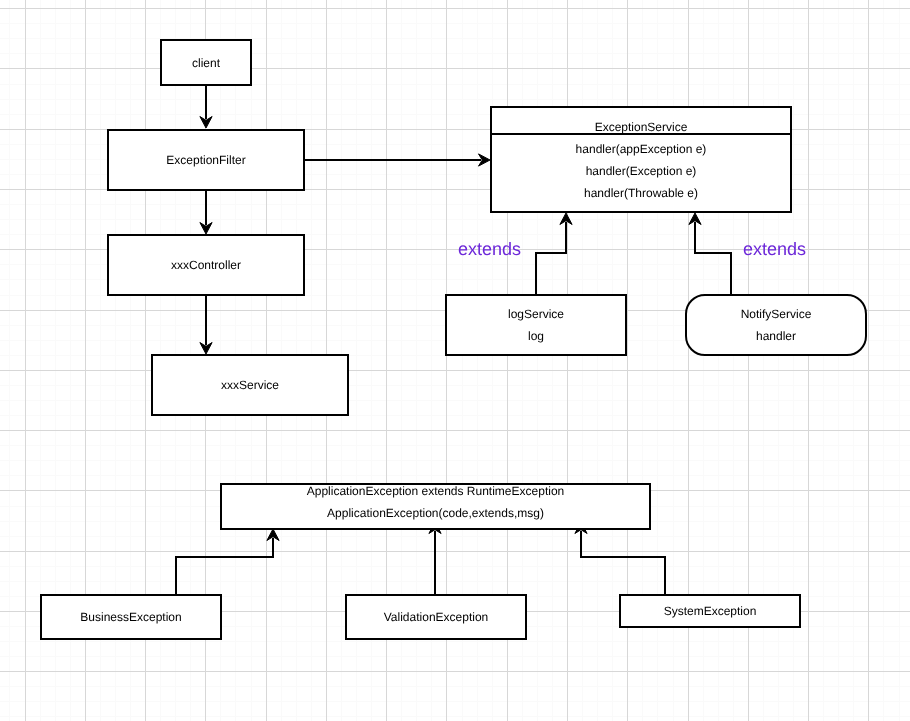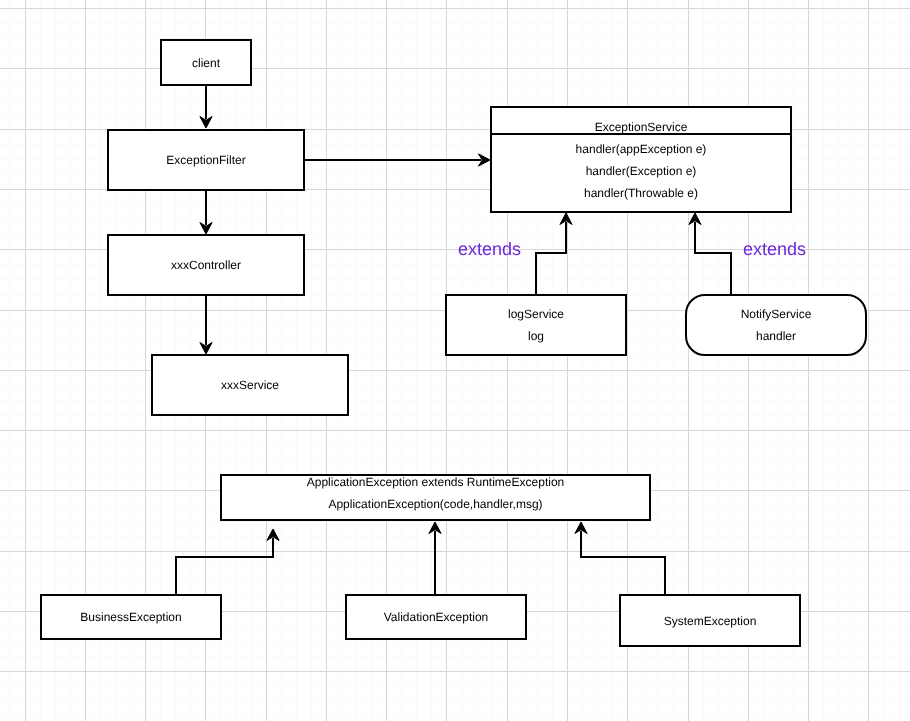--- a/index.html
+++ b/index.html
@@ -24,21 +24,21 @@
     flex-direction:column;
     align-items:center;
     justify-content:center;
     font-size:12px;
     color:#000000;
     line-height:22px;
     white-space:nowrap;
   }
 
   
-  .node.shift-up { padding-bottom:10px; }
+  .node.shift-up { padding-bottom:10px;margin-top:9px; }
 
   
   .node.uml { justify-content:flex-start; }
   .uml .es-title {
     position:absolute; left:0; right:0; top:0;
     text-align:center;
     border-bottom:2px solid #000000;
     box-sizing:border-box;
     height:27px; line-height:38px;
   }
@@ -242,31 +242,31 @@
     <div>log</div>
   </div>
 
   <div class="node" style="left: 685px; top: 294px; width: 182px; height: 62px; border-radius: 20px;">
     <div>NotifyService</div>
     <div>handler</div>
   </div>
 
   <div class="node shift-up" style="left: 220px; top: 474px; width: 431px; height: 47px;">
     <div>ApplicationException extends RuntimeException</div>
-    <div>ApplicationException(code,handler,msg)</div>
+    <div>ApplicationException(code,extends,msg)</div>
   </div>
 
   <div class="node" style="left: 40px; top: 594px; width: 182px; height: 46px;">
     <div>BusinessException</div>
   </div>
 
   <div class="node" style="left: 345px; top: 594px; width: 182px; height: 46px;">
     <div>ValidationException</div>
   </div>
 
-  <div class="node" style="left: 619px; top: 594px; width: 182px; height: 53px; align-items: center;">
+  <div class="node" style="left: 619px; top: 594px; width: 182px; height: 34px; align-items: center;">
     <div>SystemException</div>
   </div>
 
   <div class="edge-label" style="left: 458px; top: 240px;">extends</div>
   <div class="edge-label" style="left: 743px; top: 240px;">extends</div>
 
 </div>
 
 </body></html>

